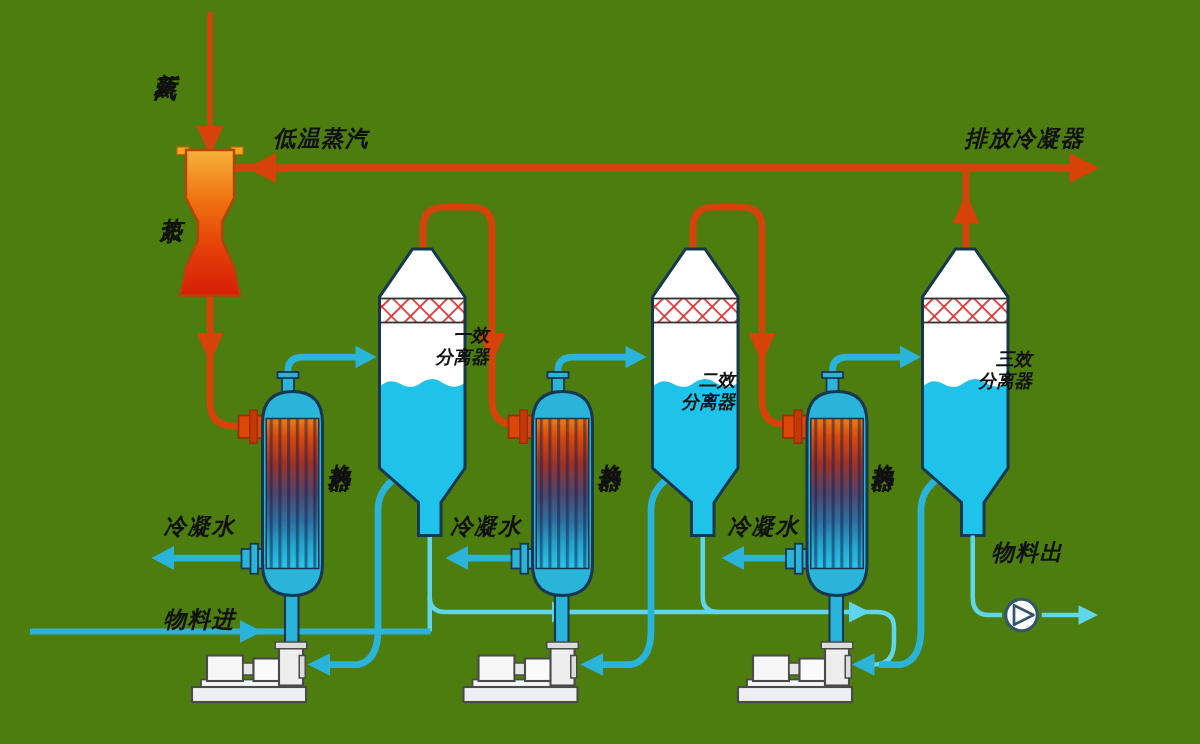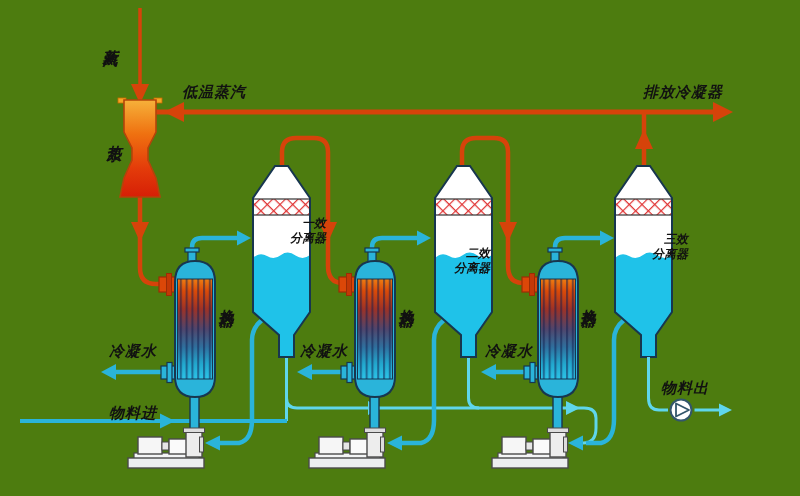--- a/index.html
+++ b/index.html
@@ -209,15 +209,15 @@
 
 <div class="vlabel" style="left:216px;top:297px;">换热器</div>
 <div class="vlabel" style="left:396px;top:297px;">换热器</div>
 <div class="vlabel" style="left:578px;top:297px;">换热器</div>
 
 <div class="hlabel" style="left:109px;top:342px;">冷凝水</div>
 <div class="hlabel" style="left:300px;top:342px;">冷凝水</div>
 <div class="hlabel" style="left:485px;top:342px;">冷凝水</div>
 
 <div class="hlabel" style="left:109px;top:404px;">物料进</div>
-<div class="hlabel" style="left:661px;top:379px;">物料出</div>
+<div class="hlabel" style="left:661px;top:359px;">物料出</div>
 
 </div>
 
 </body></html>

